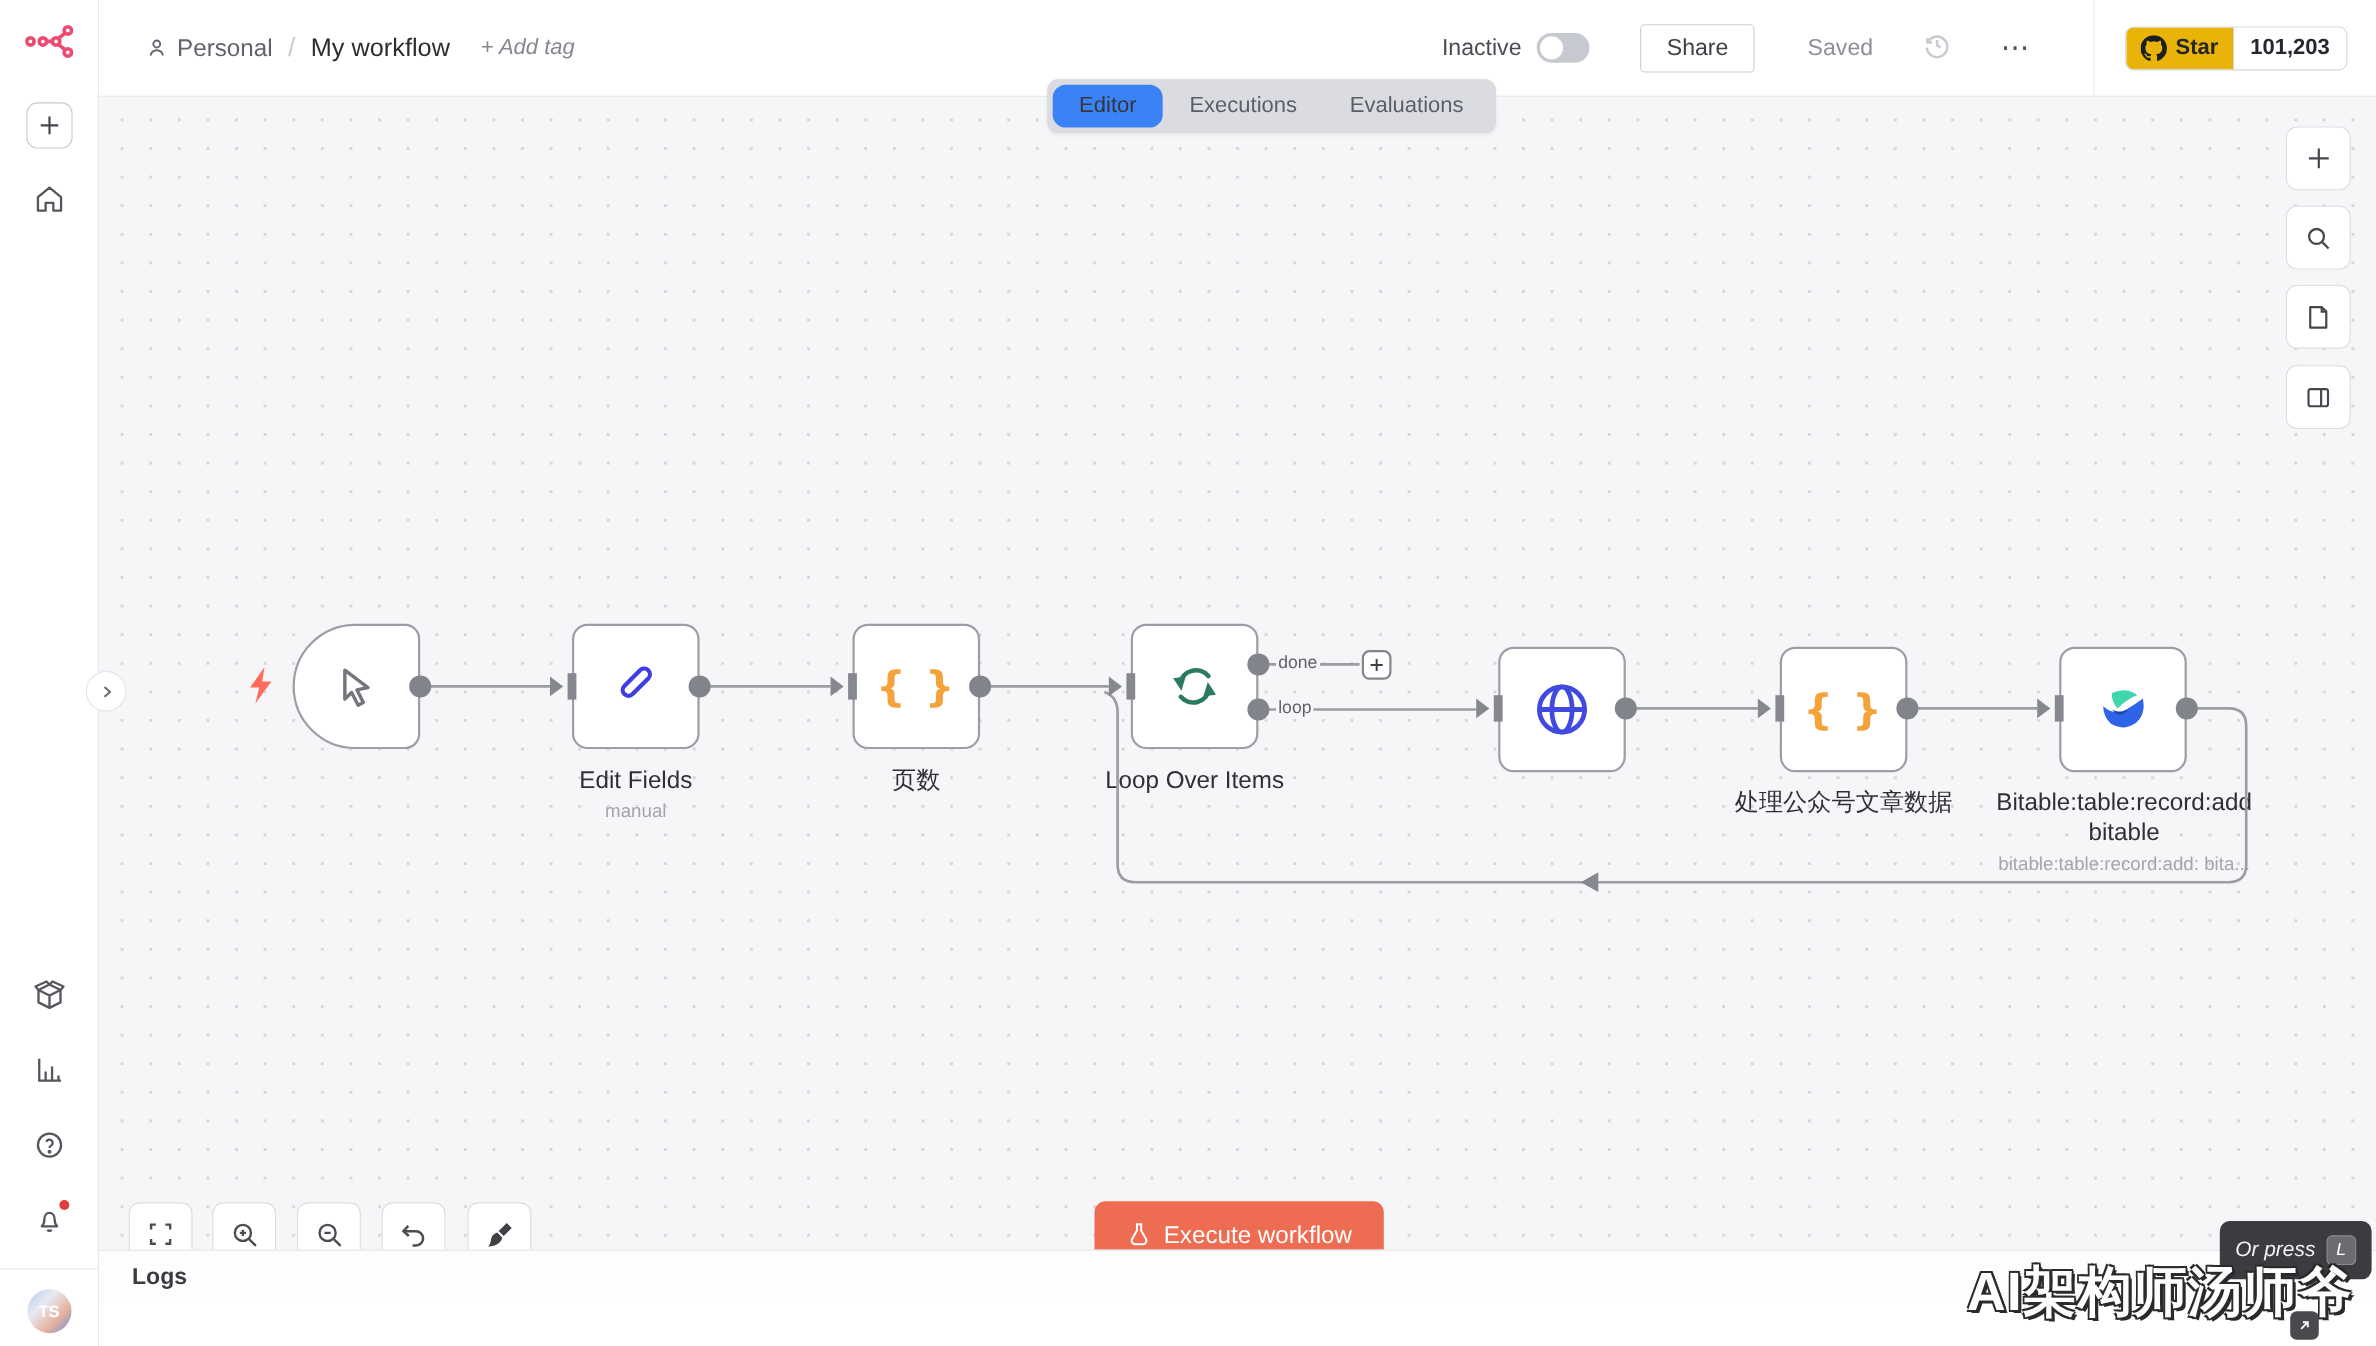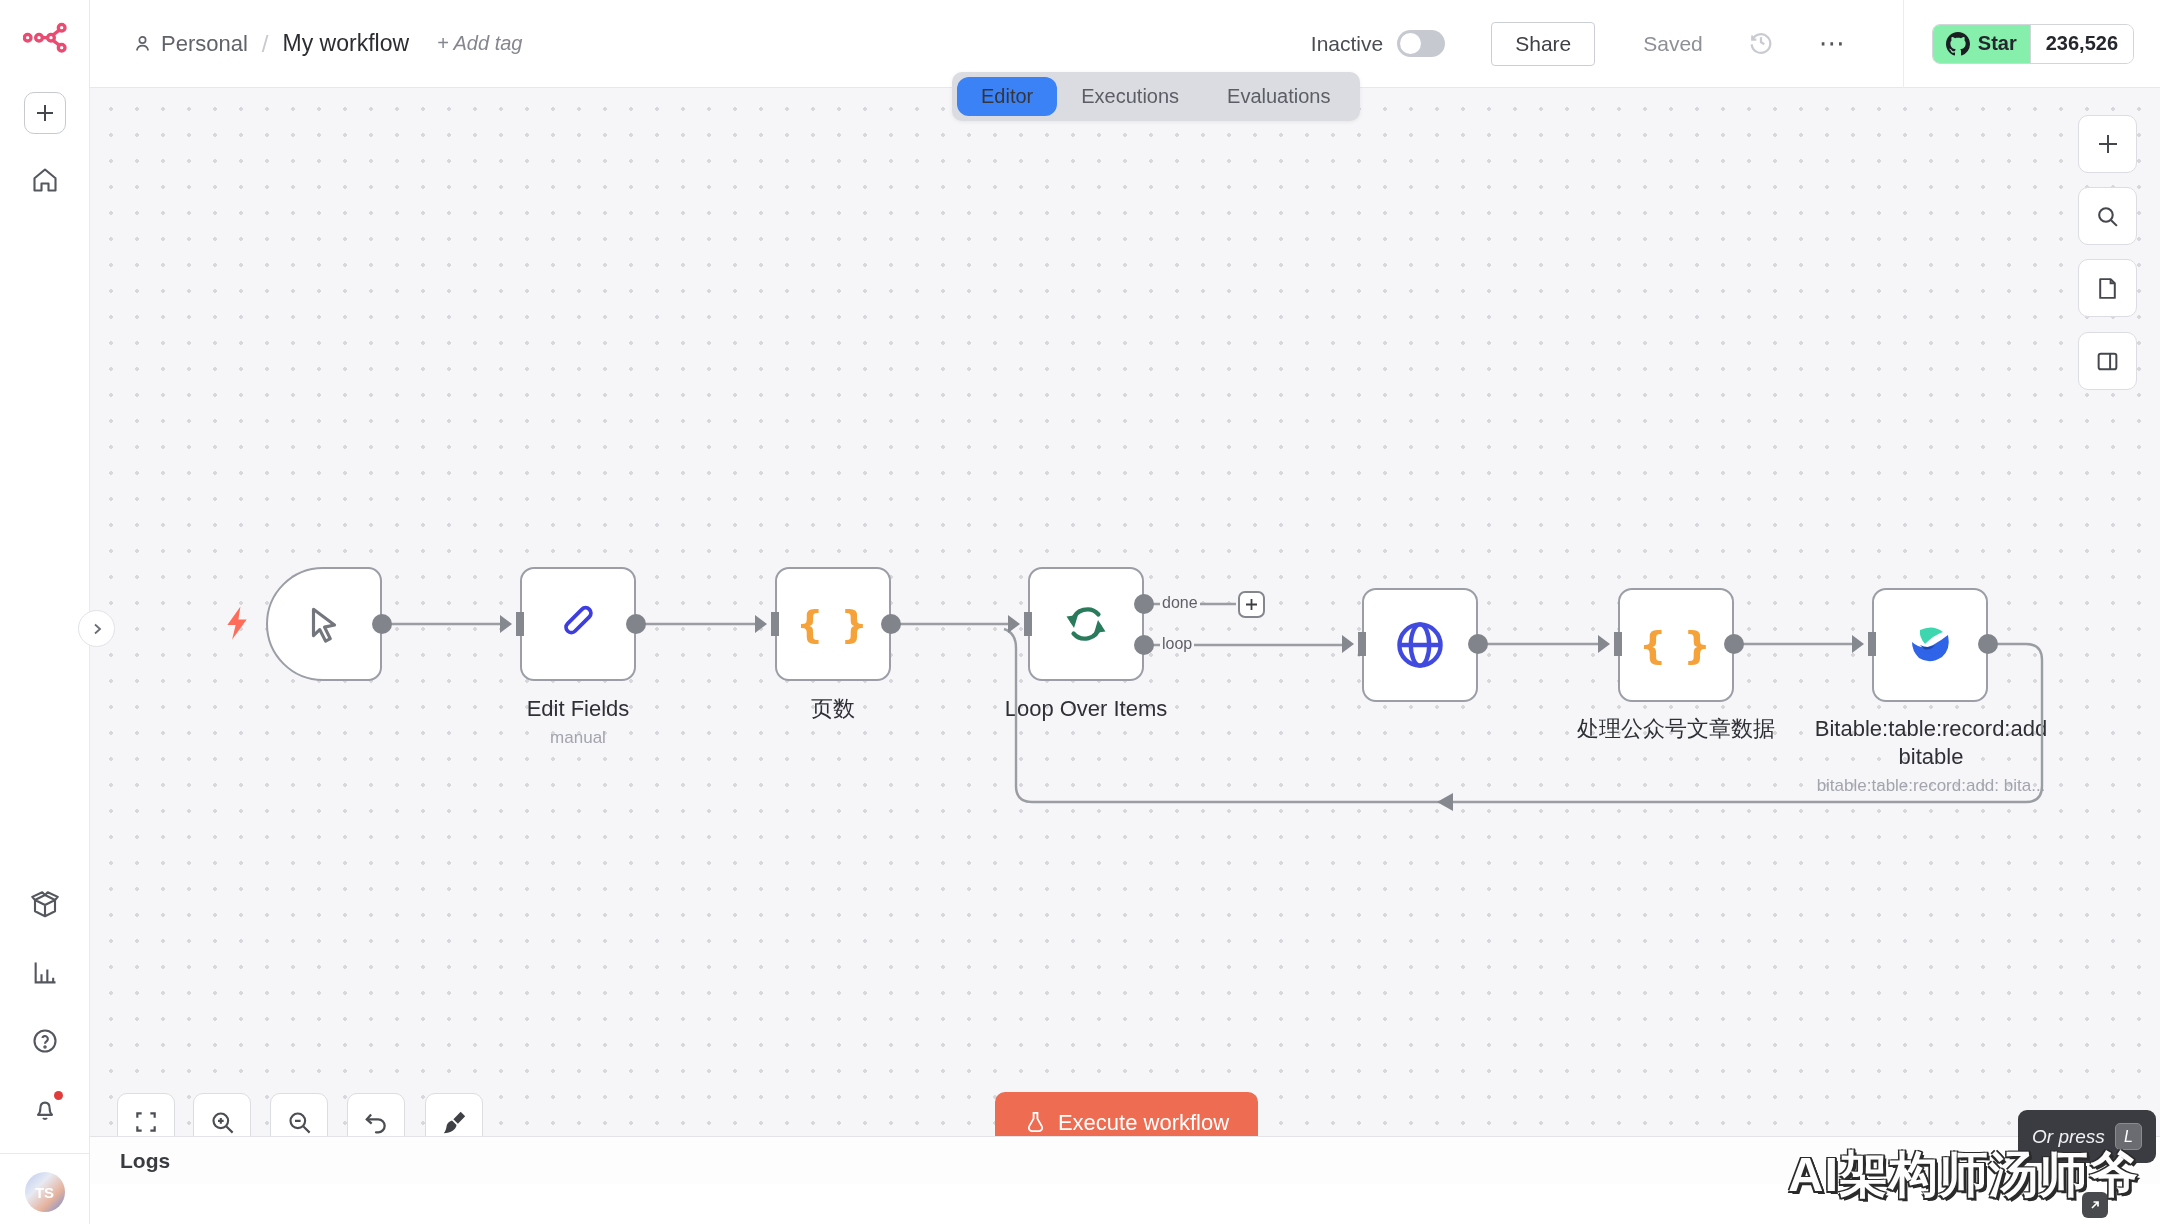--- a/index.html
+++ b/index.html
@@ -30,21 +30,21 @@
   .hdr-right { margin-left:auto; display:flex; align-items:center; height:100%; }
   .status-lbl { color:#4b4d54; font-size:21px; margin-right:14px; }
   .toggle { width:48px; height:27px; border-radius:14px; background:#c7c9d1; position:relative; cursor:pointer; }
   .toggle .knob { position:absolute; left:3px; top:3px; width:21px; height:21px; background:#fff; border-radius:50%; }
   .share-btn { margin-left:46px; border:1.5px solid #ccced5; border-radius:4px; background:#fff; color:#3f4147; font-size:21px; padding:9px 23px; cursor:pointer; }
   .saved-lbl { margin-left:48px; color:#8e9097; font-size:21px; }
   .hist-icon { margin-left:44px; cursor:default; }
   .more-btn { margin-left:44px; color:#54555c; font-size:26px; letter-spacing:2px; cursor:pointer; background:none; border:none; }
   .hdr-sep { width:1px; height:88px; background:#ececf0; margin-left:56px; }
   .github { display:flex; align-items:stretch; margin:0 26px 0 28px; border:1px solid #d2d5da; border-radius:8px; overflow:hidden; height:40px; cursor:pointer; }
-  .gh-left { display:flex; align-items:center; gap:8px; background:#86efac; padding:0 13px; border-right:1px solid #d2d5da; color:#25272e; font-size:20px; font-weight:600; }
+  .gh-left { display:flex; align-items:center; gap:8px; background:#eab308; padding:0 13px; border-right:1px solid #d2d5da; color:#25272e; font-size:20px; font-weight:600; }
   .gh-right { display:flex; align-items:center; background:#fff; padding:0 15px; color:#25272e; font-size:20px; font-weight:600; }
 
   
   #tabbar { position:absolute; left:952px; top:72px; background:#dbdce1; border-radius:10px; padding:5px; display:flex; z-index:22; box-shadow:0 1px 4px rgba(0,0,0,.07); }
   .tab { font-size:20px; color:#5c5e66; padding:8px 24px; border-radius:8px; cursor:pointer; white-space:nowrap; }
   .tab.active { background:#3b82f6; color:#35363b;border-radius:12px; }
 
   
   #canvas { position:absolute; left:90px; top:88px; width:2070px; height:1088px; background:#f6f6f8;
     background-image:radial-gradient(#d8d8dc 1.6px, transparent 1.6px); background-size:26px 26px; background-position:8px 8px; }
@@ -180,21 +180,21 @@
       </span>
       <button class="more-btn">⋯</button>
       <div class="hdr-sep"></div>
       <div class="github">
         <span class="gh-left">
           <svg width="24" height="24" viewBox="0 0 16 16">
               <path fill="#1b1f23" d="M8 0C3.58 0 0 3.58 0 8c0 3.54 2.29 6.53 5.47 7.59.4.07.55-.17.55-.38 0-.19-.01-.82-.01-1.49-2.01.37-2.53-.49-2.69-.94-.09-.23-.48-.94-.82-1.13-.28-.15-.68-.52-.01-.53.63-.01 1.08.58 1.23.82.72 1.21 1.87.87 2.33.66.07-.52.28-.87.51-1.07-1.78-.2-3.64-.89-3.64-3.95 0-.87.31-1.59.82-2.15-.08-.2-.36-1.02.08-2.12 0 0 .67-.21 2.2.82.64-.18 1.32-.27 2-.27s1.36.09 2 .27c1.53-1.04 2.2-.82 2.2-.82.44 1.1.16 1.92.08 2.12.51.56.82 1.27.82 2.15 0 3.07-1.87 3.75-3.65 3.95.29.25.54.73.54 1.48 0 1.07-.01 1.93-.01 2.2 0 .21.15.46.55.38A8.01 8.01 0 0 0 16 8c0-4.42-3.58-8-8-8z"></path>
             </svg>
           <span>Star</span>
         </span>
-        <span class="gh-right">236,526</span>
+        <span class="gh-right">101,203</span>
       </div>
     </div>
   </header>
 
   <div id="tabbar">
     <div class="tab active">Editor</div>
     <div class="tab">Executions</div>
     <div class="tab">Evaluations</div>
   </div>
 

